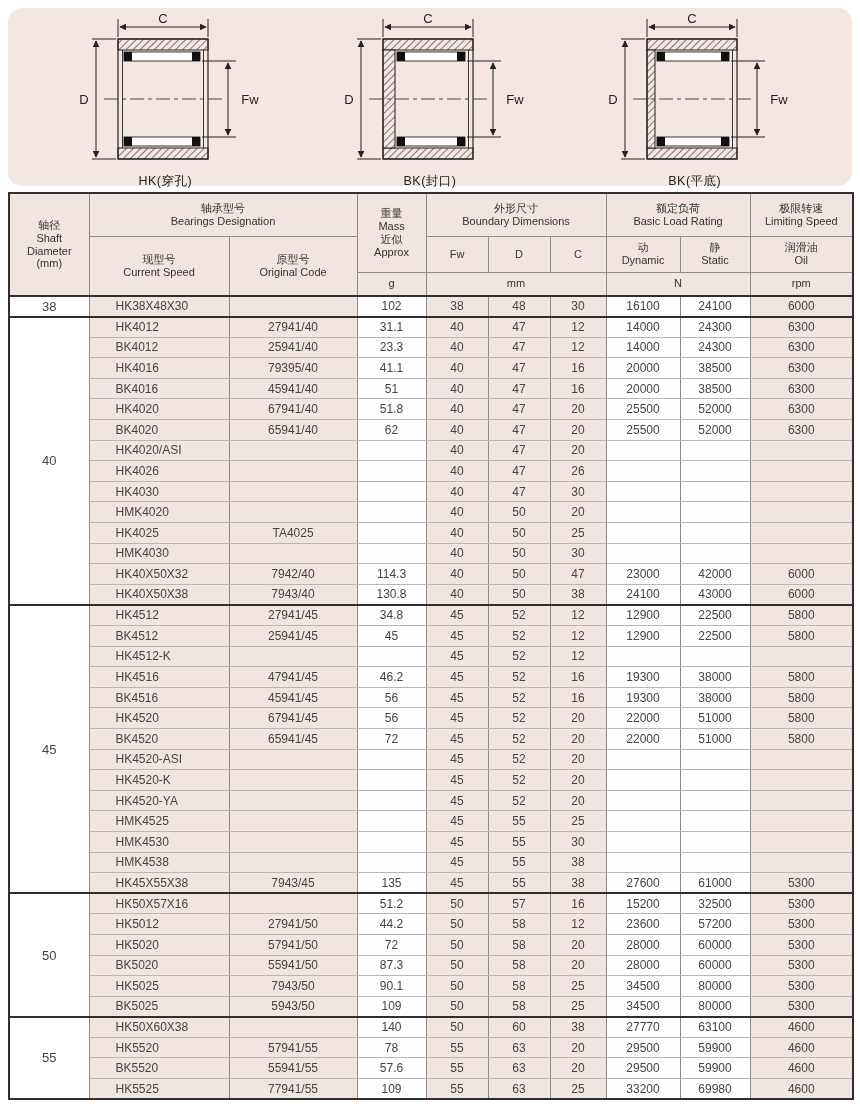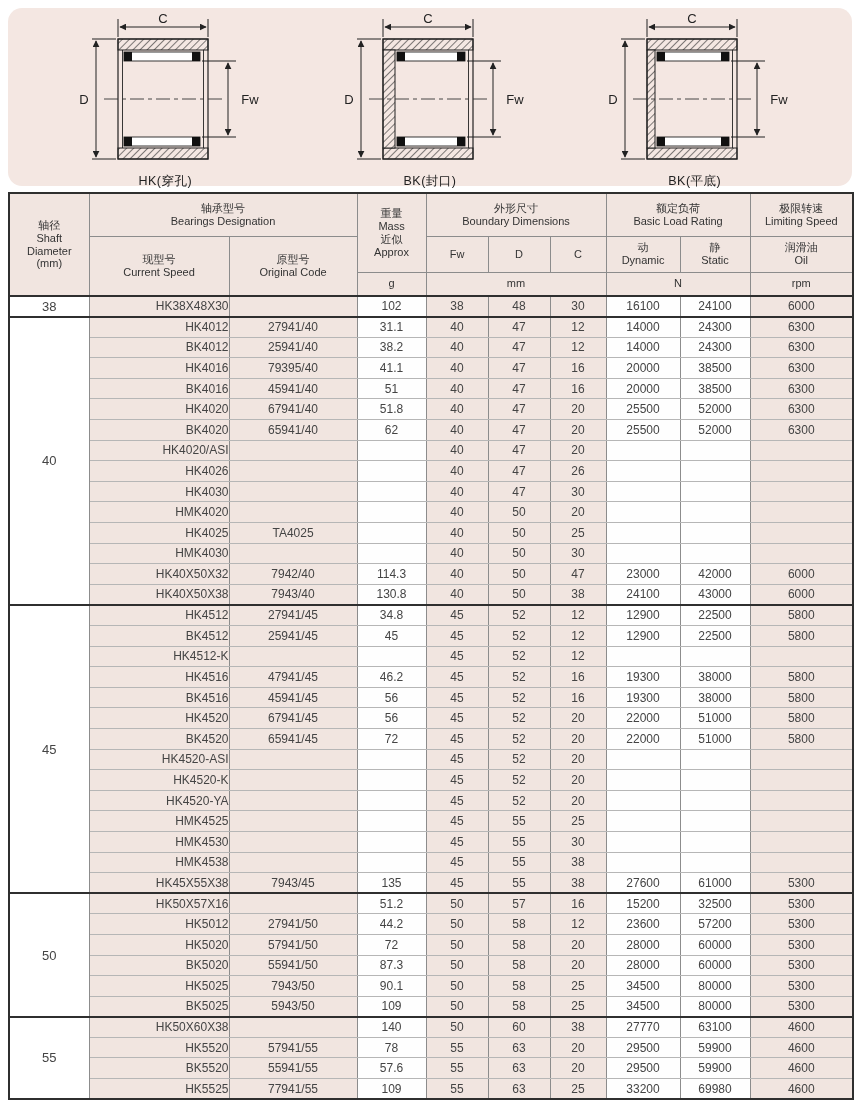--- a/index.html
+++ b/index.html
@@ -29,21 +29,21 @@
   }
   thead{border-bottom:2px solid #2f2f2f;}
   tr.h-r1{height:43px;} tr.h-r2{height:36px;} tr.h-r3{height:24px;}
   tbody td{
     height:20.6px;padding:0;text-align:center;font-size:12px;color:#444;
     background:#f1e5e0;border-left:1px solid #8c8c8c;border-right:1px solid #8c8c8c;
     border-top:1px solid #b6b6b6;border-bottom:1px solid #b6b6b6;white-space:nowrap;
   }
   tbody td.c-shaft{background:#ffffff;font-size:13px;vertical-align:middle;}
   tbody td.c-mass,tbody td.c-dyn,tbody td.c-stat{background:#fefefe;}
-  tbody td.c-cur{text-align:right;padding-left:8px;}
+  tbody td.c-cur{text-align:left;padding-left:26px;}
   tbody tr.group-start td{border-top:2px solid #2f2f2f;}
 </style>
 </head>
 <body>
 
 <svg width="0" height="0" style="position:absolute" aria-hidden="true">
   <defs>
     <pattern id="hatch" width="5" height="5" patternUnits="userSpaceOnUse" patternTransform="rotate(45)">
       <rect width="5" height="5" fill="#f4e7e2"></rect>
       <line x1="0" y1="0" x2="0" y2="5" stroke="#3a3a3a" stroke-width="1.3"></line>
@@ -224,21 +224,21 @@
           <td class="c-fw">40</td>
           <td class="c-d">47</td>
           <td class="c-c">12</td>
           <td class="c-dyn">14000</td>
           <td class="c-stat">24300</td>
           <td class="c-oil">6300</td>
         </tr>
         <tr>
           <td class="c-cur">BK4012</td>
           <td class="c-org">25941/40</td>
-          <td class="c-mass">38.2</td>
+          <td class="c-mass">23.3</td>
           <td class="c-fw">40</td>
           <td class="c-d">47</td>
           <td class="c-c">12</td>
           <td class="c-dyn">14000</td>
           <td class="c-stat">24300</td>
           <td class="c-oil">6300</td>
         </tr>
         <tr>
           <td class="c-cur">HK4016</td>
           <td class="c-org">79395/40</td>

